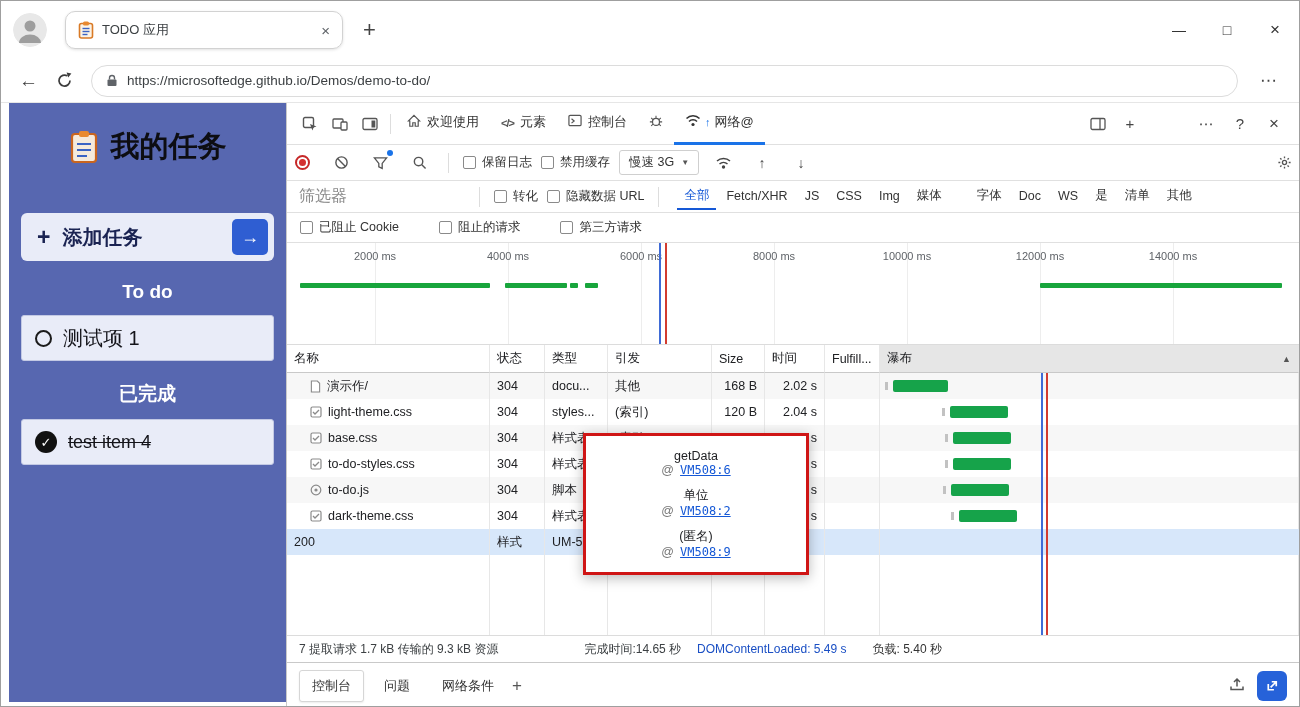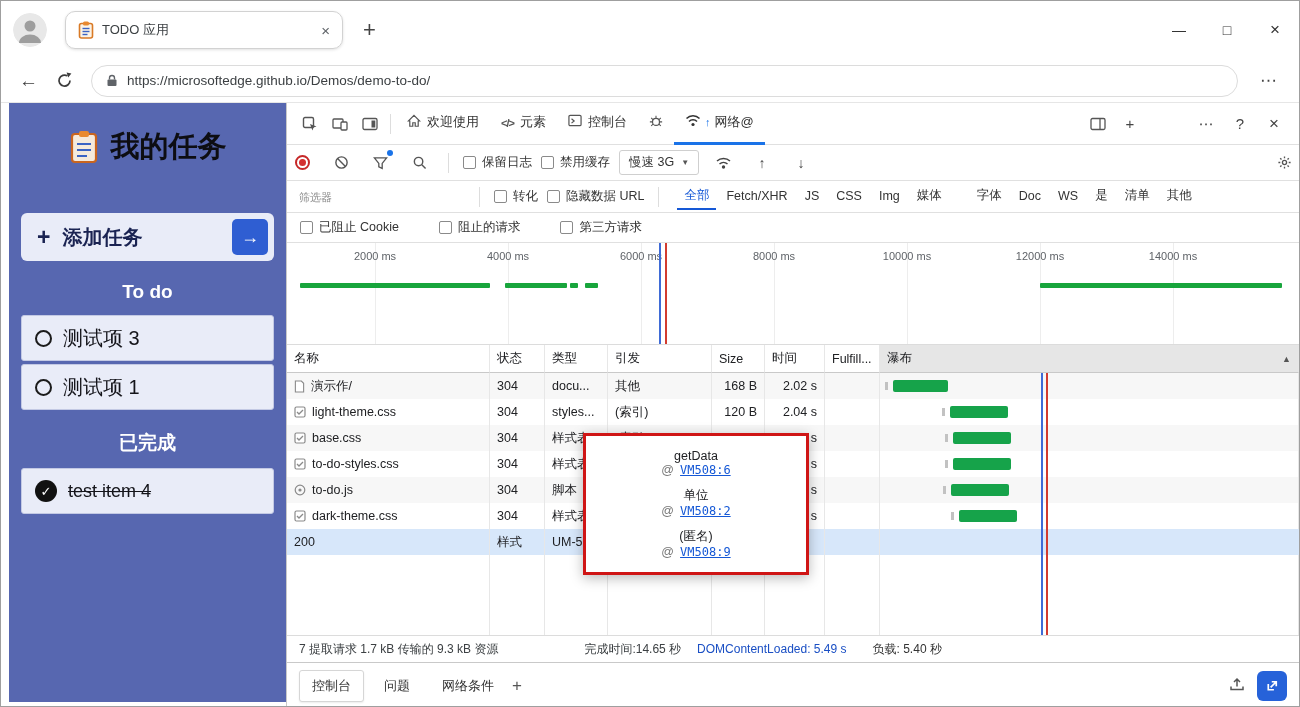--- a/index.html
+++ b/index.html
@@ -65,21 +65,21 @@
   .rec-dot{width:7px;height:7px;background:#d32f2f;border-radius:50%;}
   .funnel{position:relative;}
   .funnel .bluedot{position:absolute;top:1px;right:2px;width:6px;height:6px;border-radius:50%;background:#1a73e8;}
   .cb{display:flex;align-items:center;gap:6px;color:#333;}
   .checkbox{width:13px;height:13px;border:1px solid #8a8a8a;border-radius:2px;background:#fff;flex:none;}
   .throttle{display:flex;align-items:center;gap:7px;border:1px solid #cfcfcf;border-radius:3px;height:25px;padding:0 9px;color:#333;}
   .chev{font-size:8px;color:#555;}
   .arr-glyph{font-size:14px;color:#444;}
   
   .filter-row{height:32px;display:flex;align-items:center;gap:9px;padding:0 10px;border-bottom:1px solid #e0e0e0;flex:none;}
-  .filter-input{border:none;outline:none;width:168px;font-size:11px;font-family:Liberation Sans, sans-serif;color:#ef4444;background:transparent;}
+  .filter-input{border:none;outline:none;width:168px;font-size:16px;font-family:Liberation Mono, monospace;color:#ef4444;background:transparent;}
   .filter-input::placeholder{color:#8a8a8a;}
   .pills{display:flex;align-items:center;gap:3px;margin-left:4px;}
   .pill{padding:4px 7px;color:#333;white-space:nowrap;border-bottom:2px solid transparent;}
   .pill.active{color:#1558d6;border-bottom:2px solid #1558d6;}
   .pill.gap{margin-left:18px;}
   
   .blocked-row{height:30px;display:flex;align-items:center;gap:40px;padding:0 13px;border-bottom:1px solid #e0e0e0;flex:none;}
   
   .overview{height:102px;position:relative;border-bottom:1px solid #dcdcdc;overflow:hidden;flex:none;background:#fff;}
   .ov-grid{position:absolute;top:0;bottom:0;width:1px;background:#ededed;}
@@ -95,21 +95,21 @@
     white-space:nowrap;overflow:hidden;min-width:0;}
   .th .cell{height:28px;border-bottom:1px solid #c9c9c9;background:#fff;color:#202124;}
   .th .wf-h{background:#e6e6e6;justify-content:space-between;}
   .sort{font-size:9px;color:#555;}
   .row .cell{height:26px;}
   .row:nth-child(odd){background:#f7f7f7;}
   .row:nth-child(even){background:#fff;}
   .row.sel{background:#d7e7fa;}
   .cell.num{justify-content:flex-end;}
   .ficon{display:flex;margin-right:6px;flex:none;}
-  .c-name{padding-left:9px;}
+  .c-name{padding-left:9px;margin-left:16px;}
   .cell.wf{position:relative;padding:0;}
   .wf-tick{position:absolute;top:9px;width:3px;height:8px;background:#c2c2c2;}
   .wf-bar{position:absolute;top:7px;height:12px;background:#16a34a;border-radius:2px;}
   .filler{flex:1;min-height:0;}
   .filler .cell{height:100%;}
   .wf-line{position:absolute;top:28px;bottom:0;width:2px;z-index:3;}
   .wf-line.b{background:#3f6bd6;}
   .wf-line.r{background:#d23b2f;}
   
   .popup{position:absolute;left:296px;top:330px;width:226px;background:#fff;border:3px solid #cf1515;
@@ -202,24 +202,20 @@
         <span class="plus-glyph">+</span>
         <span class="add-label">添加任务</span>
         <span class="go-btn">
           <span>→</span>
         </span>
       </div>
       <div class="sec">To do</div>
       <div class="list">
           <div class="todo-item">
             <span class="radio"></span>
-            <span>测试项 3</span>
-          </div>
-          <div class="todo-item">
-            <span class="radio"></span>
             <span>测试项 1</span>
           </div>
         </div>
       <div class="sec">已完成</div>
       <div class="list">
           <div class="todo-item done-item">
             <span class="check-circle">✓</span>
             <span class="label">test item 4</span>
           </div>
         </div>

